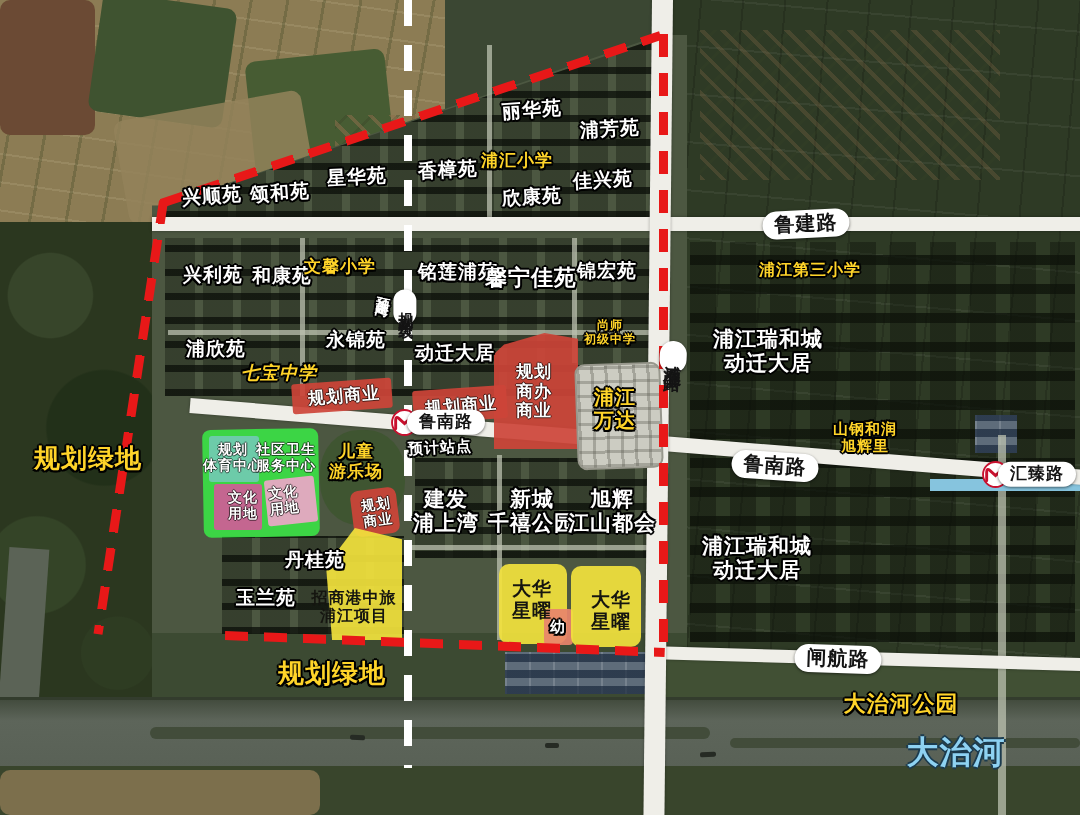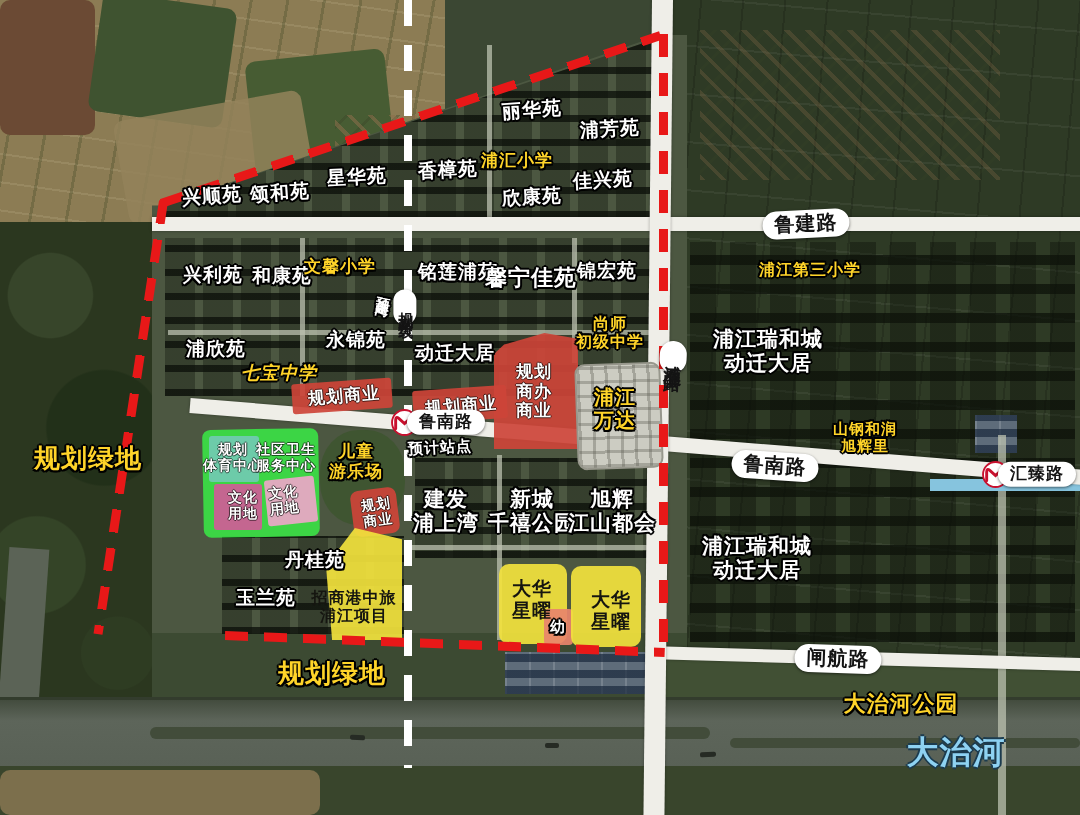--- a/index.html
+++ b/index.html
@@ -192,21 +192,21 @@
       <div class="lbl s-w" style="left: 531px; top: 278px; font-size: 22px; transform: translate(-50%, -50%) rotate(0deg);">馨宁佳苑</div>
       <div class="lbl s-w" style="left: 607px; top: 271px; font-size: 19px; transform: translate(-50%, -50%) rotate(0deg);">锦宏苑</div>
       <div class="lbl s-w" style="left: 216px; top: 349px; font-size: 19px; transform: translate(-50%, -50%) rotate(0deg);">浦欣苑</div>
       <div class="lbl s-w" style="left: 356px; top: 340px; font-size: 19px; transform: translate(-50%, -50%) rotate(0deg);">永锦苑</div>
       <div class="lbl s-w" style="left: 455px; top: 353px; font-size: 19px; transform: translate(-50%, -50%) rotate(0deg);">动迁大居</div>
       <div class="lbl s-w" style="left: 315px; top: 560px; font-size: 19px; transform: translate(-50%, -50%) rotate(0deg);">丹桂苑</div>
       <div class="lbl s-w" style="left: 266px; top: 598px; font-size: 19px; transform: translate(-50%, -50%) rotate(0deg);">玉兰苑</div>
       <div class="lbl s-y" style="left: 517px; top: 161px; font-size: 17px; transform: translate(-50%, -50%) rotate(0deg);">浦汇小学</div>
       <div class="lbl s-y" style="left: 340px; top: 267px; font-size: 17px; transform: translate(-50%, -50%) rotate(0deg);">文馨小学</div>
       <div class="lbl s-y" style="left: 279px; top: 373px; font-size: 18px; transform: translate(-50%, -50%) rotate(0deg); font-style: italic;">七宝中学</div>
-      <div class="lbl s-y" style="left: 610px; top: 333px; font-size: 16px; transform: translate(-50%, -50%) rotate(0deg);">尚师
+      <div class="lbl s-y" style="left: 610px; top: 333px; font-size: 12px; transform: translate(-50%, -50%) rotate(0deg);">尚师
 初级中学</div>
       <div class="lbl s-y" style="left: 810px; top: 270px; font-size: 16px; transform: translate(-50%, -50%) rotate(0deg);">浦江第三小学</div>
       <div class="lbl s-y" style="left: 615px; top: 409px; font-size: 20px; transform: translate(-50%, -50%) rotate(0deg);">浦江
 万达</div>
       <div class="lbl s-y" style="left: 865px; top: 438px; font-size: 15px; transform: translate(-50%, -50%) rotate(0deg);">山钢和润
 旭辉里</div>
       <div class="lbl s-y" style="left: 356px; top: 462px; font-size: 17px; transform: translate(-50%, -50%) rotate(0deg);">儿童
 游乐场</div>
       <div class="lbl s-y" style="left: 88px; top: 459px; font-size: 26px; transform: translate(-50%, -50%) rotate(0deg);">规划绿地</div>
       <div class="lbl s-y" style="left: 332px; top: 674px; font-size: 26px; transform: translate(-50%, -50%) rotate(0deg);">规划绿地</div>

